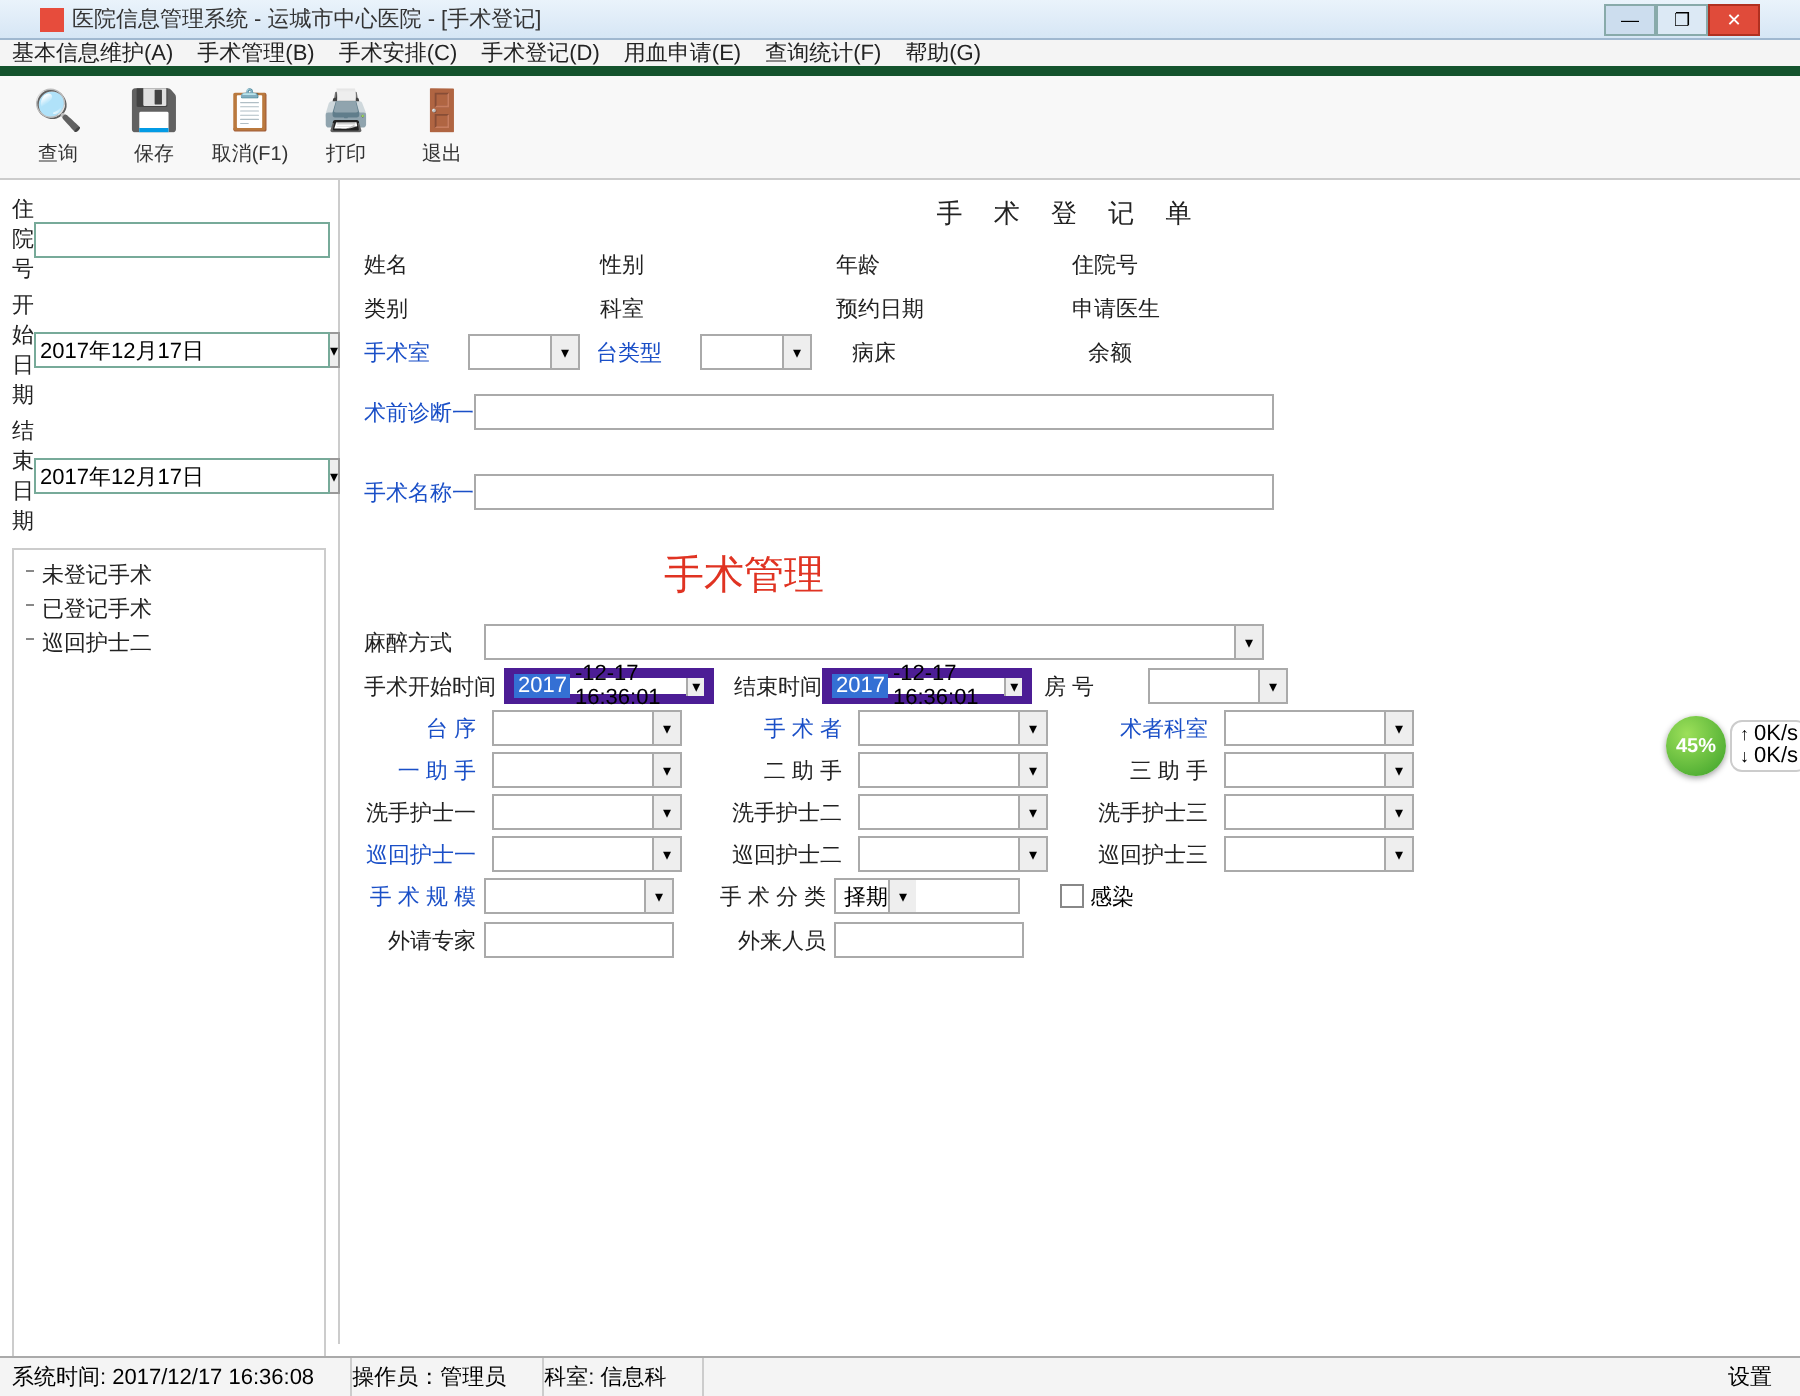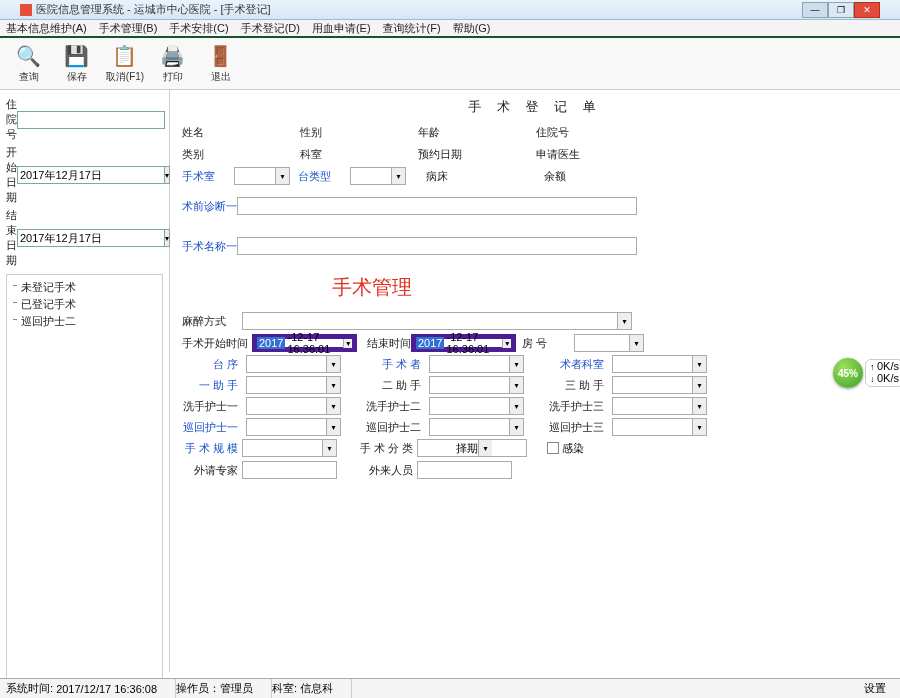--- a/index.html
+++ b/index.html
@@ -4,21 +4,21 @@
 <style>
 *{box-sizing:border-box;margin:0;padding:0;font-family:"Microsoft YaHei","SimSun",sans-serif;font-size:11px}
 body{background:#fff;width:900px;height:698px;overflow:hidden;position:relative}
 .titlebar{height:20px;background:linear-gradient(#eaf3fb,#d6e6f5);display:flex;align-items:center;padding:0 20px;border-bottom:1px solid #a0b8d0}
 .titlebar .ticon{width:12px;height:12px;background:#e74c3c;margin-right:4px}
 .titlebar .ttxt{color:#333;flex:1}
 .titlebar .wbtns{display:flex;gap:0}
 .titlebar .wb{width:26px;height:16px;border:1px solid #8aa;display:flex;align-items:center;justify-content:center;font-size:9px;background:#dce9f5}
 .titlebar .wb.min{background:#cde}
 .titlebar .wb.close{background:#e04b3a;color:#fff;border-color:#b03020}
-.menubar{height:18px;background:#f4f4f4;display:flex;align-items:center;padding-left:6px;gap:12px;border-bottom:2px solid #14532d}
+.menubar{height:18px;background:#f4f4f4;display:flex;align-items:center;padding-left:6px;gap:12px;border-bottom:5px solid #14532d}
 .menubar span{color:#222}
 .toolbar{height:52px;background:#f8f8f8;border-bottom:1px solid #ccc;display:flex;align-items:center;padding-left:6px;gap:2px}
 .tbtn{display:flex;flex-direction:column;align-items:center;justify-content:center;width:46px;height:48px;border:1px solid transparent;border-radius:2px}
 .tbtn .ic{width:24px;height:24px;display:flex;align-items:center;justify-content:center;font-size:20px}
 .tbtn .lb{font-size:10px;color:#333;margin-top:2px}
 .main{display:flex;height:582px}
 .sidebar{width:170px;border-right:1px solid #ccc;padding:4px 6px}
 .srow{display:flex;align-items:center;margin:3px 0}
 .srow label{width:48px;color:#222}
 .srow input{flex:1;height:18px;border:1px solid #7a9;padding:0 2px;background:#fff}
@@ -262,21 +262,21 @@
         <span></span>
       </div>
 
     <div class="row" style="margin-top:2px">
       <span class="lbl blue" style="min-width:60px;text-align:right;padding-right:4px">手 术 规 模</span>
       <div class="sel" style="width:95px">
           <div class="ar">▾</div>
         </div>
       <span style="width:20px"></span>
       <span class="lbl" style="min-width:60px;text-align:right;padding-right:4px">手 术 分 类</span>
-      <div class="sel" style="width:110px;justify-content:center;padding-left:4px">
+      <div class="sel" style="width:93px;justify-content:flex-start;padding-left:4px">
           <span>择期</span>
           <div class="ar">▾</div>
         </div>
       <span style="width:20px"></span>
       <span class="chk"></span>
         <span>感染</span>
     </div>
 
     <div class="row">
       <span class="lbl" style="min-width:60px;text-align:right;padding-right:4px">外请专家</span>

